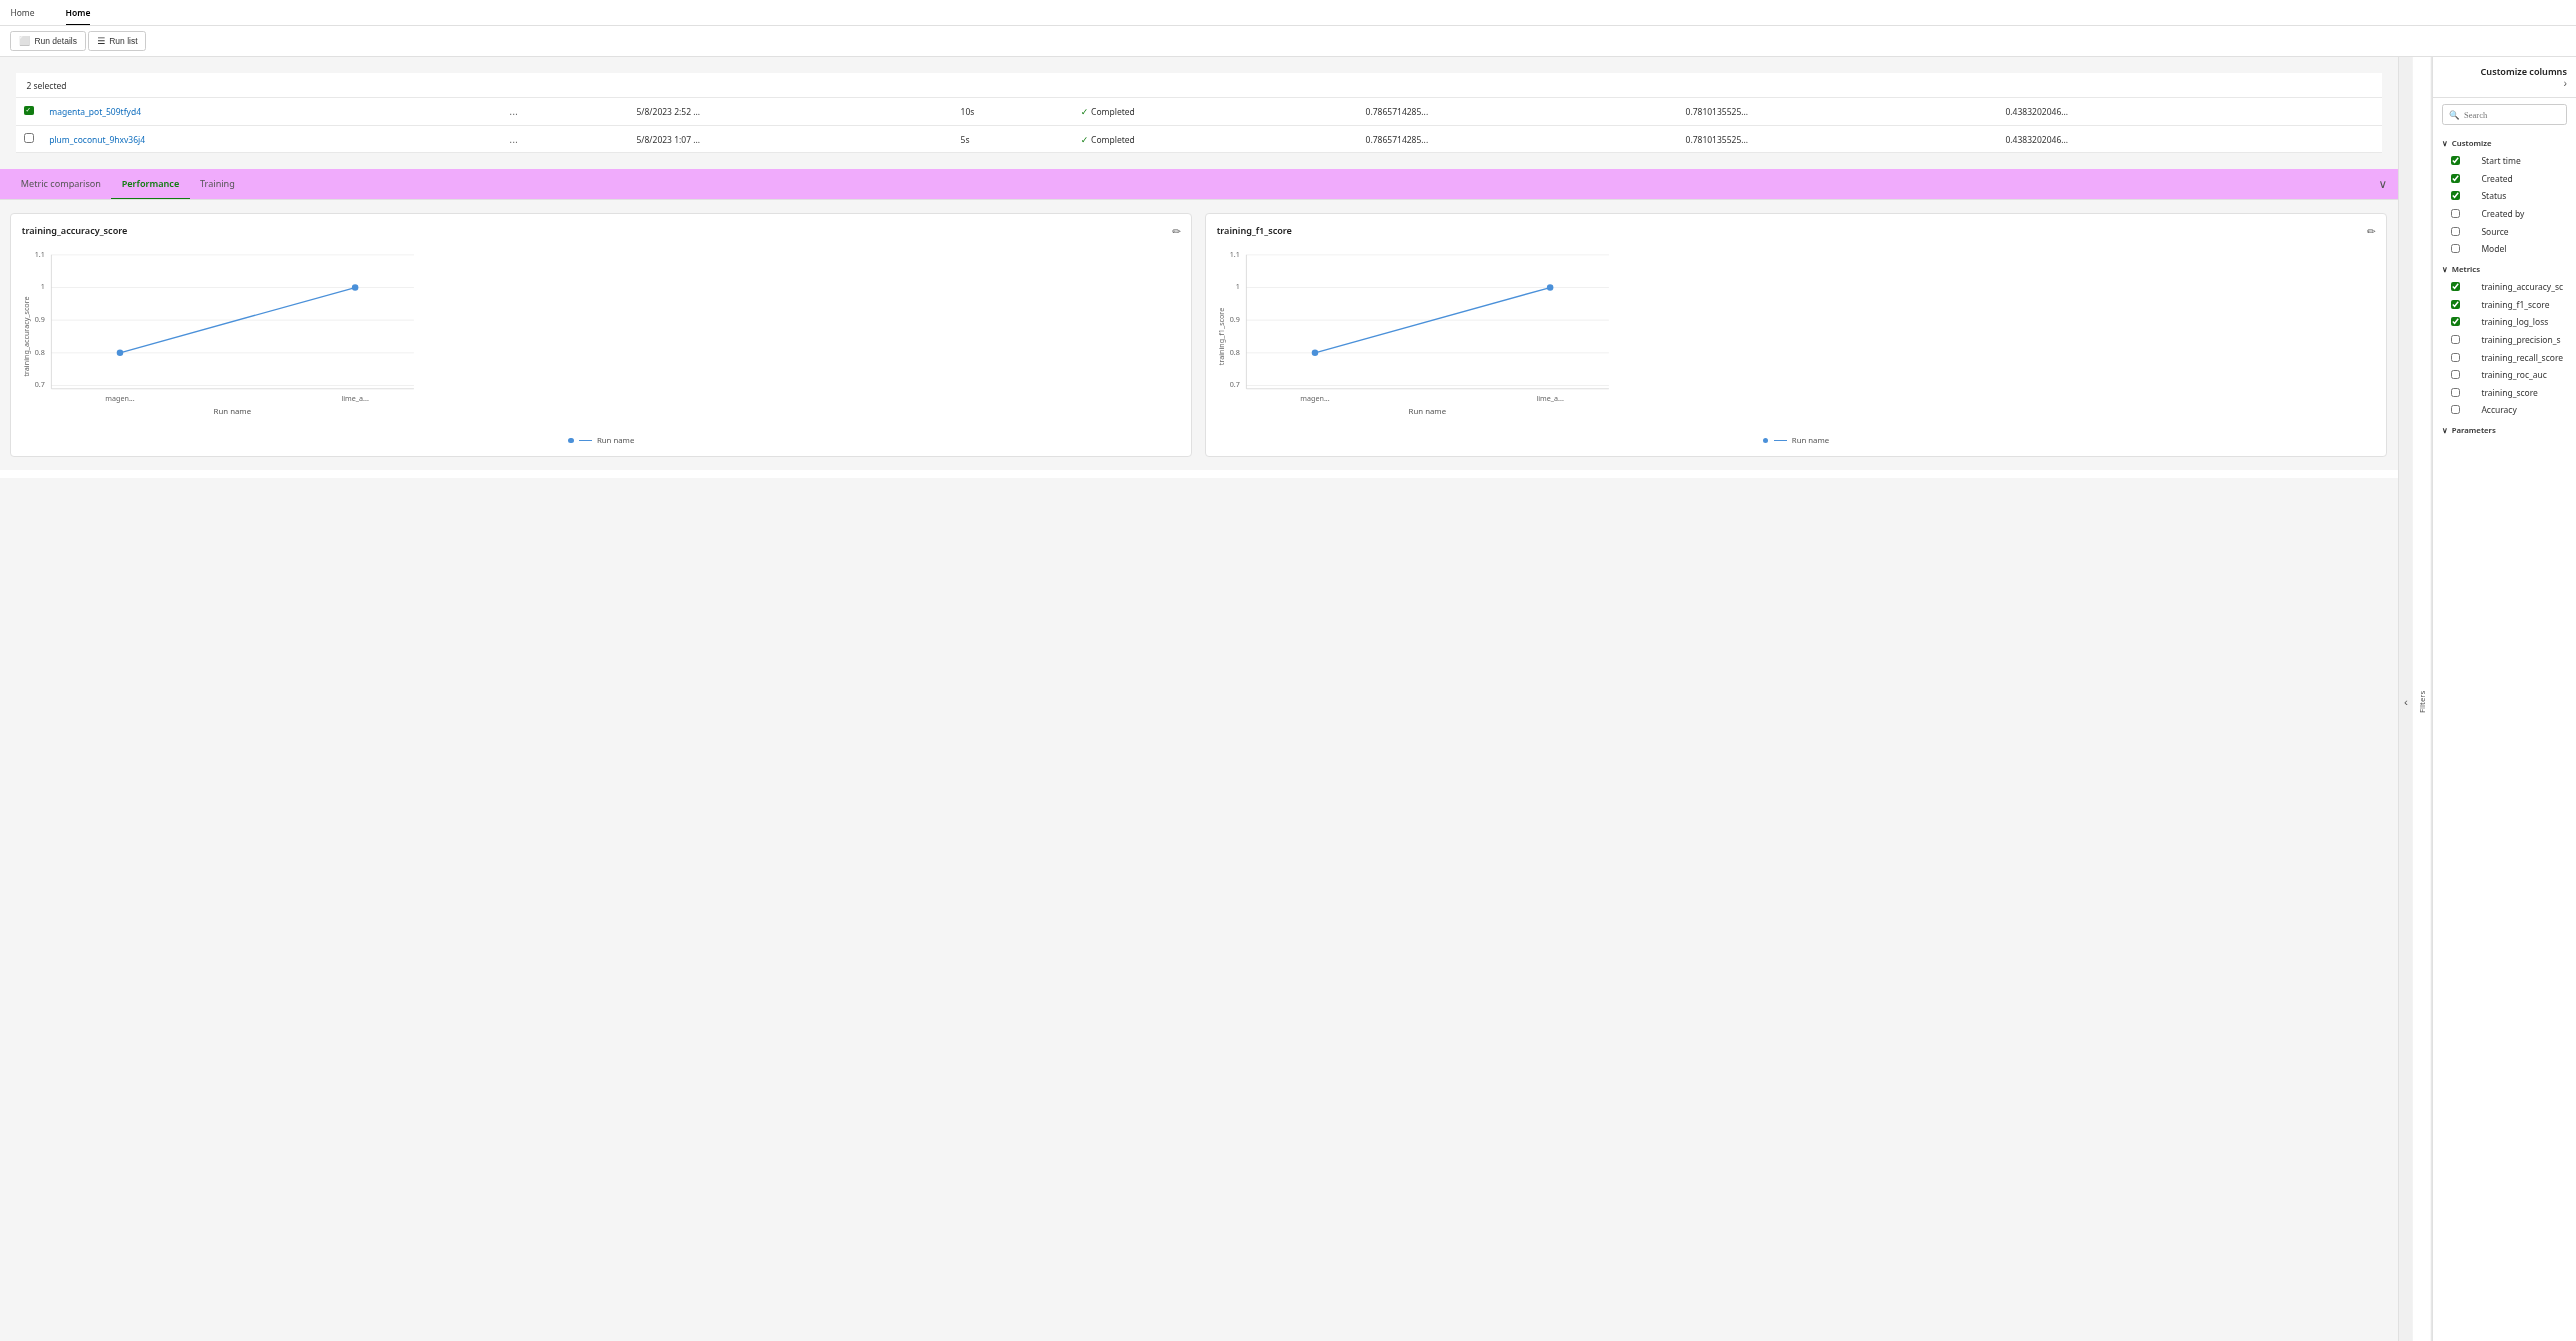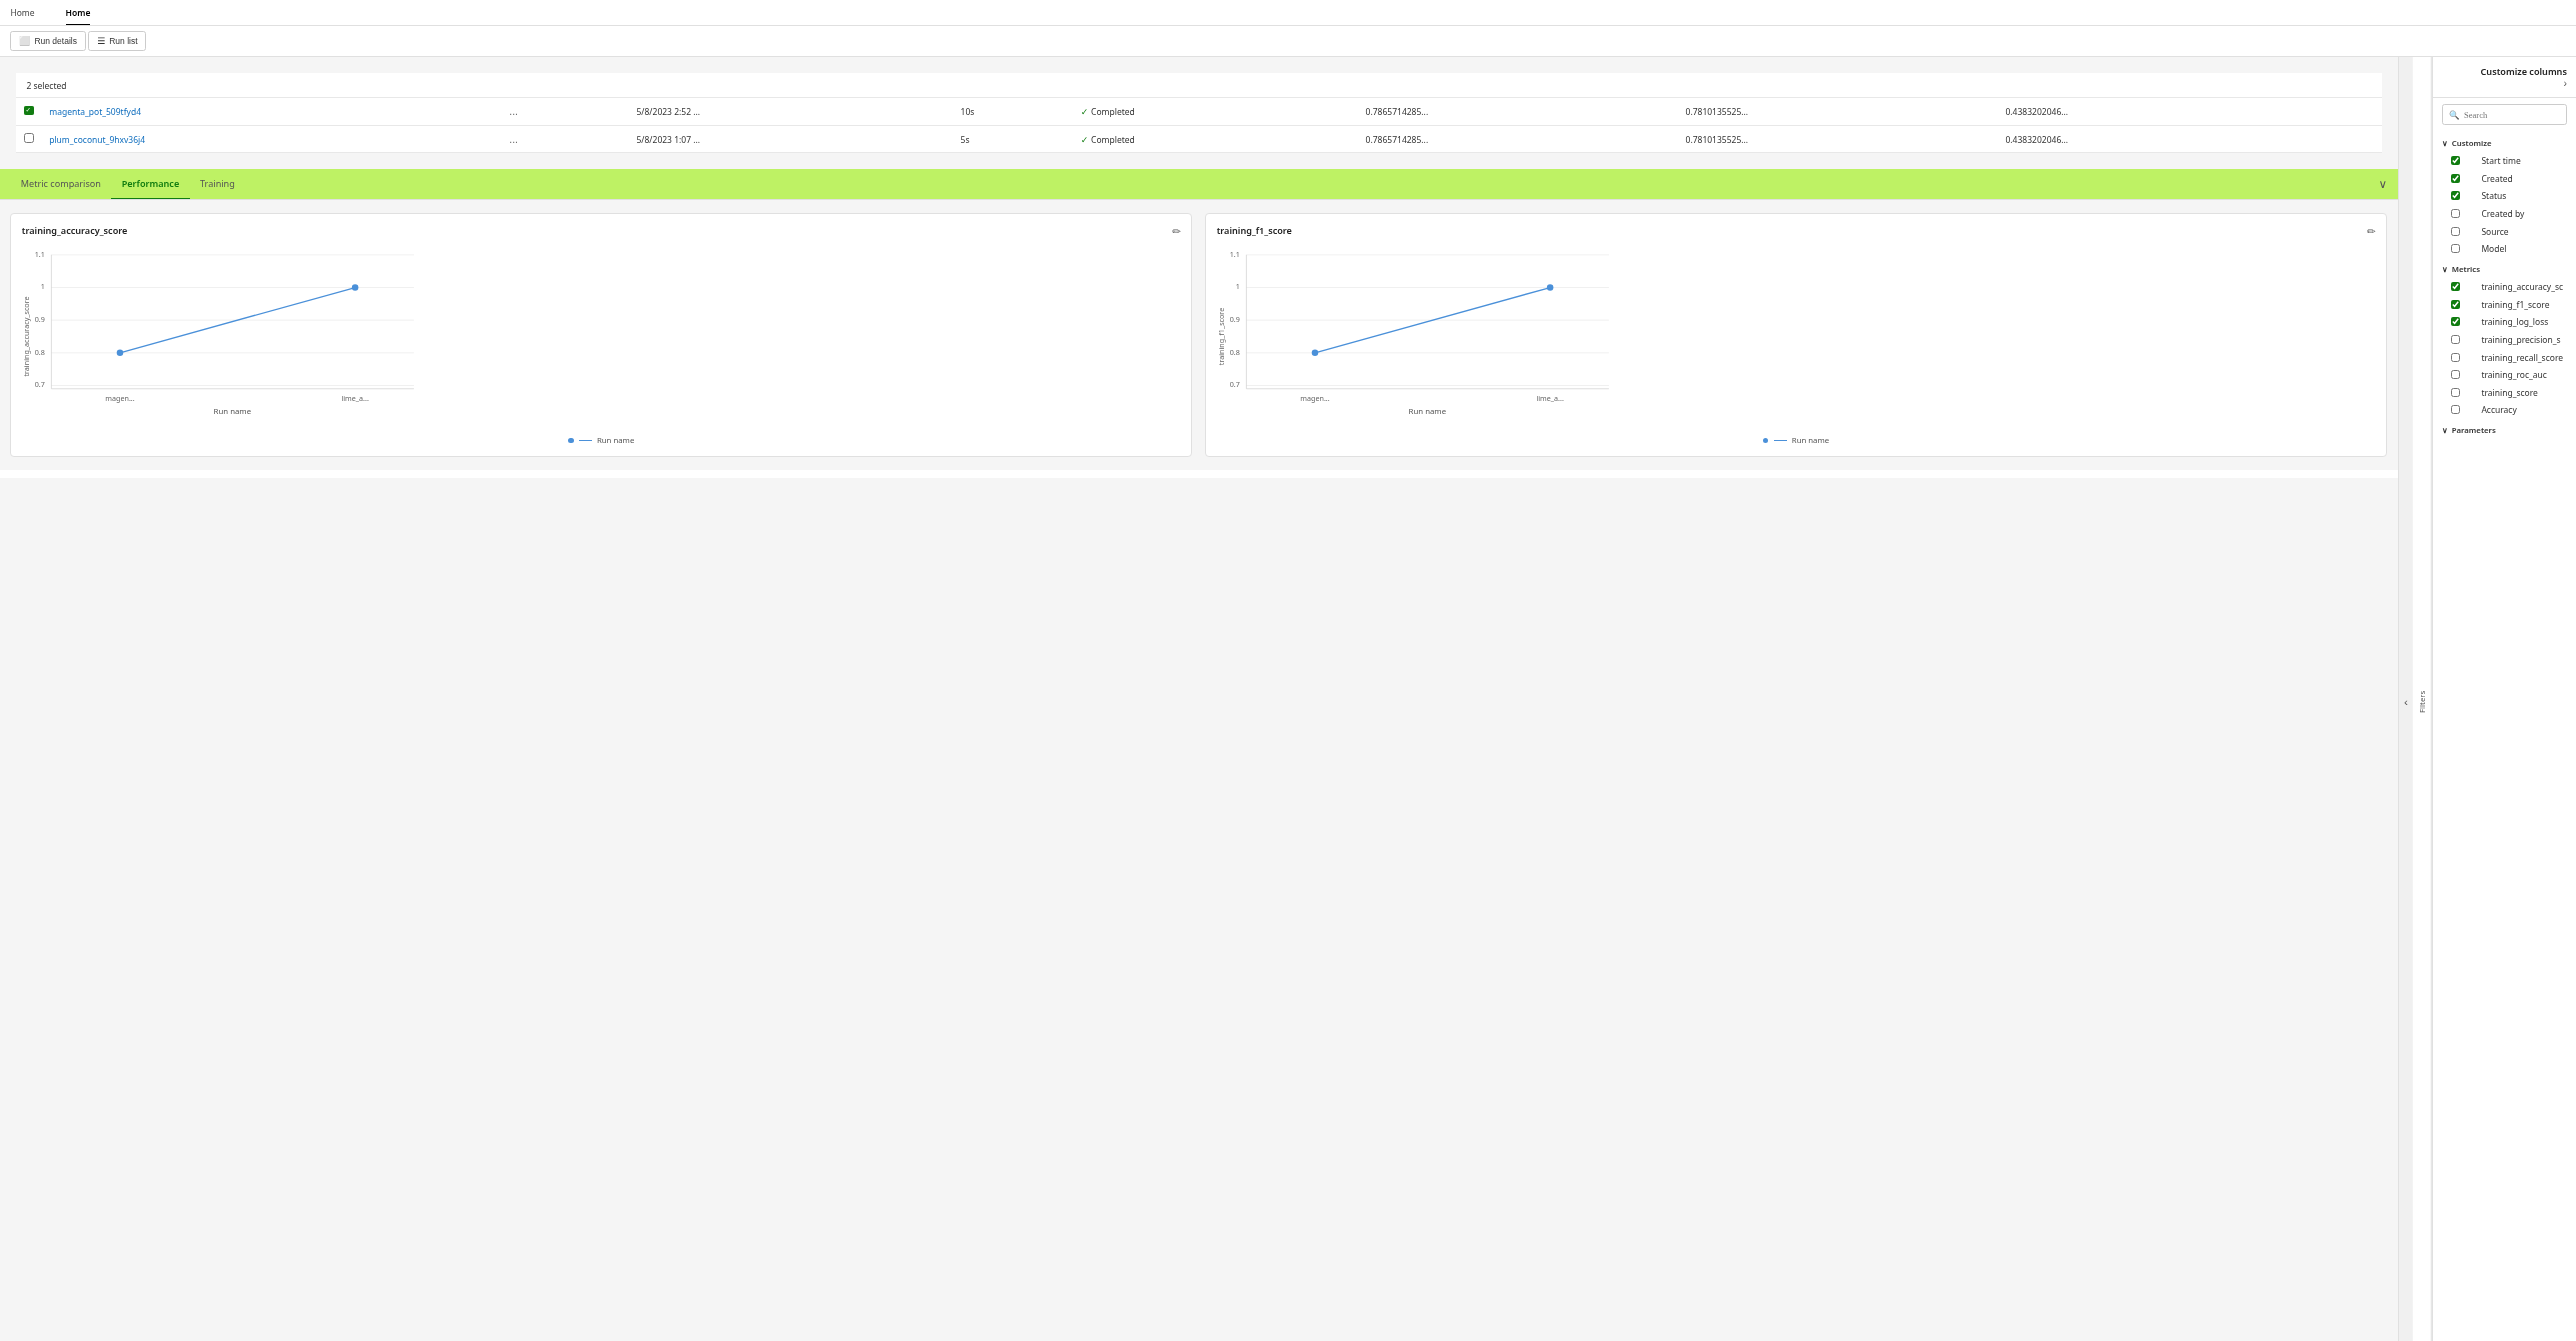--- a/index.html
+++ b/index.html
@@ -31,21 +31,21 @@
     .checkbox { width: 9.8px; height: 9.8px; accent-color: #107c10; cursor: pointer; }
     .checked-box { display: inline-block; width: 9.8px; height: 9.8px; background: #107c10; border: 1.3px solid #107c10; border-radius: 1.3px; position: relative; cursor: pointer; }
     .checked-box::after { content: '✓'; color: white; font-size: 6.5px; position: absolute; top: -1.3px; left: 0.7px; }
 
     .ellipsis-btn { background: none; border: none; cursor: pointer; color: #666; font-size: 10.4px; padding: 1.3px 3.9px; }
     
     .status-badge { display: flex; align-items: center; gap: 2.6px; color: #333; }
     .status-dot { color: #107c10; font-size: 9.1px; }
 
     
-    .tabs-section { background: #bef264; border-bottom: 0.7px solid #e0e0e0; padding: 0 10.4px; display: flex; align-items: center; justify-content: space-between; }
+    .tabs-section { background: #f0abfc; border-bottom: 0.7px solid #e0e0e0; padding: 0 10.4px; display: flex; align-items: center; justify-content: space-between; }
     .tabs { display: flex; gap: 0; }
     .tab { padding: 7.8px 10.4px; font-size: 9.1px; cursor: pointer; color: #555; border-bottom: 1.3px solid transparent; }
     .tab.active { color: #107c10; border-bottom-color: #107c10; font-weight: 600; }
     .collapse-btn { background: none; border: none; cursor: pointer; color: #555; font-size: 11.8px; }
 
     
     .charts-section { padding: 13px 10.4px; display: flex; gap: 13px; flex-wrap: wrap; }
     .chart-card { background: #fff; border: 0.7px solid #e0e0e0; border-radius: 3.9px; padding: 10.4px; flex: 1; min-width: 196px; }
     .chart-title-row { display: flex; align-items: center; justify-content: space-between; margin-bottom: 7.8px; }
     .chart-title { font-size: 9.1px; font-weight: 600; color: #222; }

